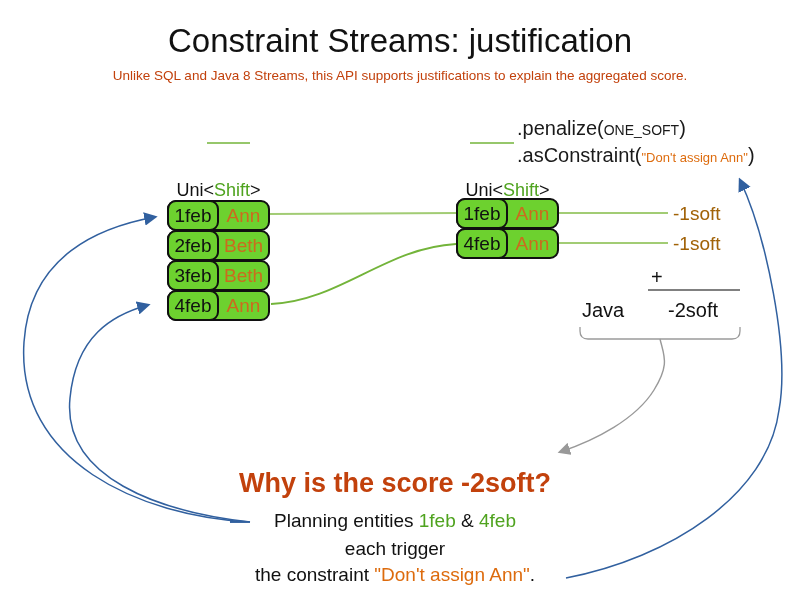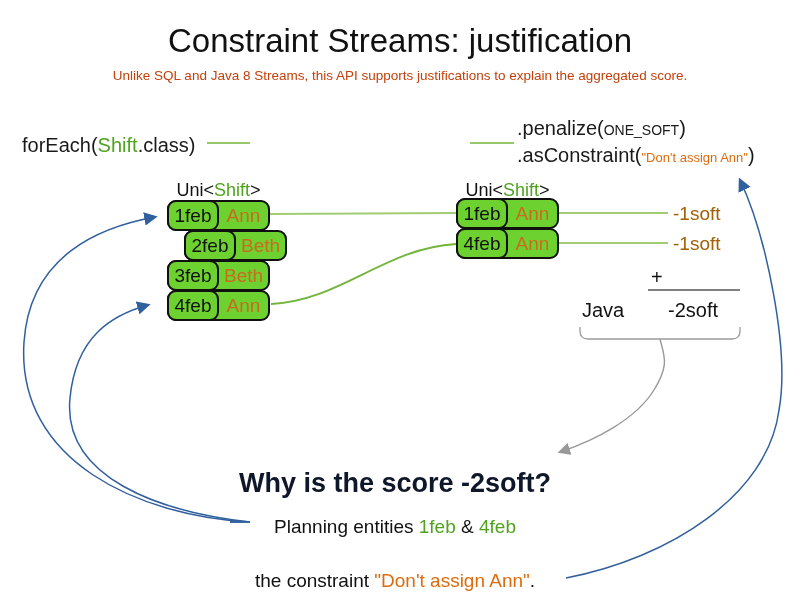--- a/index.html
+++ b/index.html
@@ -18,22 +18,22 @@
   .srow{width:103px;height:31px;background:var(--green-fill);border:2px solid #101010;
         border-radius:9px;box-sizing:border-box;}
   .srow .date{position:absolute;left:-2px;top:-2px;width:52px;height:31px;
         background:var(--green-fill);border:2px solid #101010;border-radius:9px;box-sizing:border-box;
         display:flex;align-items:center;justify-content:center;font-size:19px;color:#111;}
   .srow .emp{position:absolute;left:50px;right:0;top:0;height:27px;display:flex;align-items:center;
         justify-content:center;font-size:19px;color:var(--orange-text);}
   .penalty{font-size:19px;color:#a16207;}
   .sum{font-size:20px;color:#111;}
   .why{left:95px;width:600px;text-align:center;}
-  .why-h{font-size:27px;font-weight:700;color:#0f172a;}
-  .why-line{font-size:19px;color:#111;margin-top:6px;}
+  .why-h{font-size:27px;font-weight:700;color:#c2410c;}
+  .why-line{font-size:19px;color:#111;}
   .why-line .tok-green{color:var(--green-text);}
   .why-line .tok-orange{color:var(--orange-string);}
 </style>
 </head>
 <body>
 
 <div class="canvas">
 
   <svg class="overlay" viewBox="0 0 800 600">
     <defs>
@@ -61,34 +61,33 @@
 
     <path d="M230,522 L250,522 C140,516 16,462 24,342 C30,255 100,227 155,217" fill="none" stroke="#31609F" stroke-width="1.5" marker-end="url(#mk-blue)"></path>
     <path d="M230,522 L250,522 C160,512 62,478 70,398 C76,336 112,315 148,305" fill="none" stroke="#31609F" stroke-width="1.5" marker-end="url(#mk-blue)"></path>
 
     <path d="M566,578 C670,558 768,495 779,410 C790,350 766,235 740,180" fill="none" stroke="#31609F" stroke-width="1.5" marker-end="url(#mk-blue)"></path>
   </svg>
 
   <div class="abs title">Constraint Streams: justification</div>
   <div class="abs subtitle">Unlike SQL and Java 8 Streams, this API supports justifications to explain the aggregated score.</div>
 
-  <div class="abs code" style="left:22px;top:134px;"><span>forEach(</span><span class="tok-green">Shift</span><span>.class)</span></div>
 
 
   <div class="abs code" style="left:517px;top:117px;"><span>.penalize(</span><span class="small">ONE_SOFT</span><span>)</span></div>
 
   <div class="abs code" style="left:517px;top:144px;"><span>.asConstraint(</span><span class="tok-orange">"Don't assign Ann"</span><span>)</span></div>
 
   <div class="abs uni-label" style="left:167px;top:167px;"><span>Uni&lt;</span><span class="tok-green">Shift</span><span>&gt;</span></div>
 
   <div class="abs srow" style="left:167px;top:200px;">
     <div class="date">1feb</div>
     <div class="emp">Ann</div>
   </div>
-  <div class="abs srow" style="left:167px;top:230px;margin-left:17px;">
+  <div class="abs srow" style="left:167px;top:230px;">
     <div class="date">2feb</div>
     <div class="emp">Beth</div>
   </div>
   <div class="abs srow" style="left:167px;top:260px;">
     <div class="date">3feb</div>
     <div class="emp">Beth</div>
   </div>
   <div class="abs srow" style="left:167px;top:290px;">
     <div class="date">4feb</div>
     <div class="emp">Ann</div>
@@ -106,15 +105,16 @@
   </div>
 
   <div class="abs penalty" style="left:673px;top:203px;">-1soft</div>
   <div class="abs penalty" style="left:673px;top:233px;">-1soft</div>
   <div class="abs sum" style="left:651px;top:266px;">+</div>
   <div class="abs sum" style="left:582px;top:299px;">Java</div>
   <div class="abs sum" style="left:668px;top:299px;">-2soft</div>
 
   <div class="abs why why-h" style="top:468px;">Why is the score -2soft?</div>
   <div class="abs why why-line" style="top:510px;"><span>Planning entities </span><span class="tok-green">1feb</span><span> &amp; </span><span class="tok-green">4feb</span></div>
+  <div class="abs why why-line" style="top:538px;">each trigger</div>
   <div class="abs why why-line" style="top:564px;"><span>the constraint </span><span class="tok-orange">"Don't assign Ann"</span><span>.</span></div>
 
 </div>
 
 </body></html>

